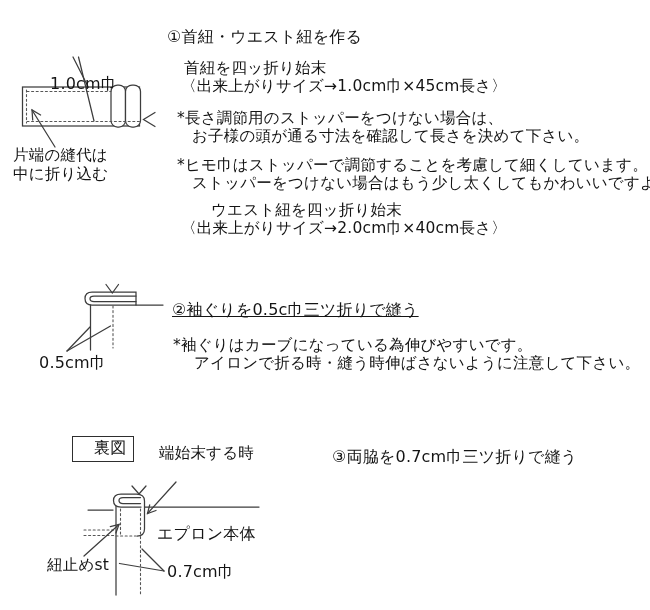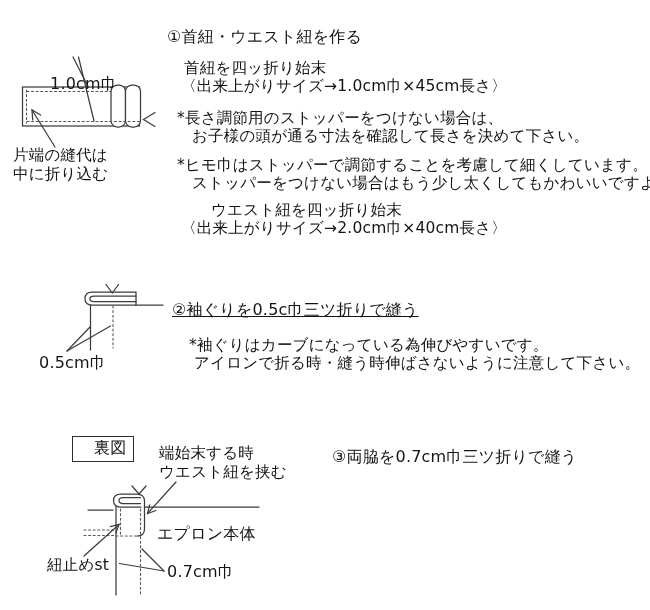--- a/index.html
+++ b/index.html
@@ -102,25 +102,24 @@
   <div class="txt" style="left:177px;top:156px;">*ヒモ巾はストッパーで調節することを考慮して細くしています。</div>
   <div class="txt" style="left:192px;top:174px;">ストッパーをつけない場合はもう少し太くしてもかわいいですよ♪</div>
   <div class="txt" style="left:184px;top:201px;margin-left:27px;">ウエスト紐を四ッ折り始末</div>
   <div class="txt" style="left:181px;top:219px;">〈出来上がりサイズ→2.0cm巾×40cm長さ〉</div>
 
   <div class="txt heading" style="left:50px;top:36px;margin-top:39px;">1.0cm巾</div>
   <div class="txt" style="left:13px;top:146px;">片端の縫代は</div>
   <div class="txt" style="left:13px;top:164.5px;">中に折り込む</div>
 
   <div class="txt heading" style="left:172px;top:301px;text-decoration:underline;">②袖ぐりを0.5c巾三ツ折りで縫う</div>
-  <div class="txt" style="left:189px;top:336px;">*袖ぐりはカーブになっている為伸びやすいです。</div>
+  <div class="txt" style="left:173px;top:336px;">*袖ぐりはカーブになっている為伸びやすいです。</div>
   <div class="txt" style="left:194px;top:354px;">アイロンで折る時・縫う時伸ばさないように注意して下さい。</div>
   <div class="txt heading" style="left:39px;top:354px;">0.5cm巾</div>
 
   <div class="txt heading boxed" style="left:72px;top:436px;">裏図</div>
   <div class="txt" style="left:159px;top:444px;">端始末する時</div>
-  <div class="txt" style="left:159px;top:462.5px;">ウエスト紐を挟む</div>
   <div class="txt heading" style="left:332px;top:448px;">③両脇を0.7cm巾三ツ折りで縫う</div>
   <div class="txt heading" style="left:157px;top:525px;">エプロン本体</div>
   <div class="txt" style="left:47px;top:556px;text-align:right;">紐止めst</div>
   <div class="txt heading" style="left:167px;top:563px;">0.7cm巾</div>
 
 </div>
 
 </body></html>

